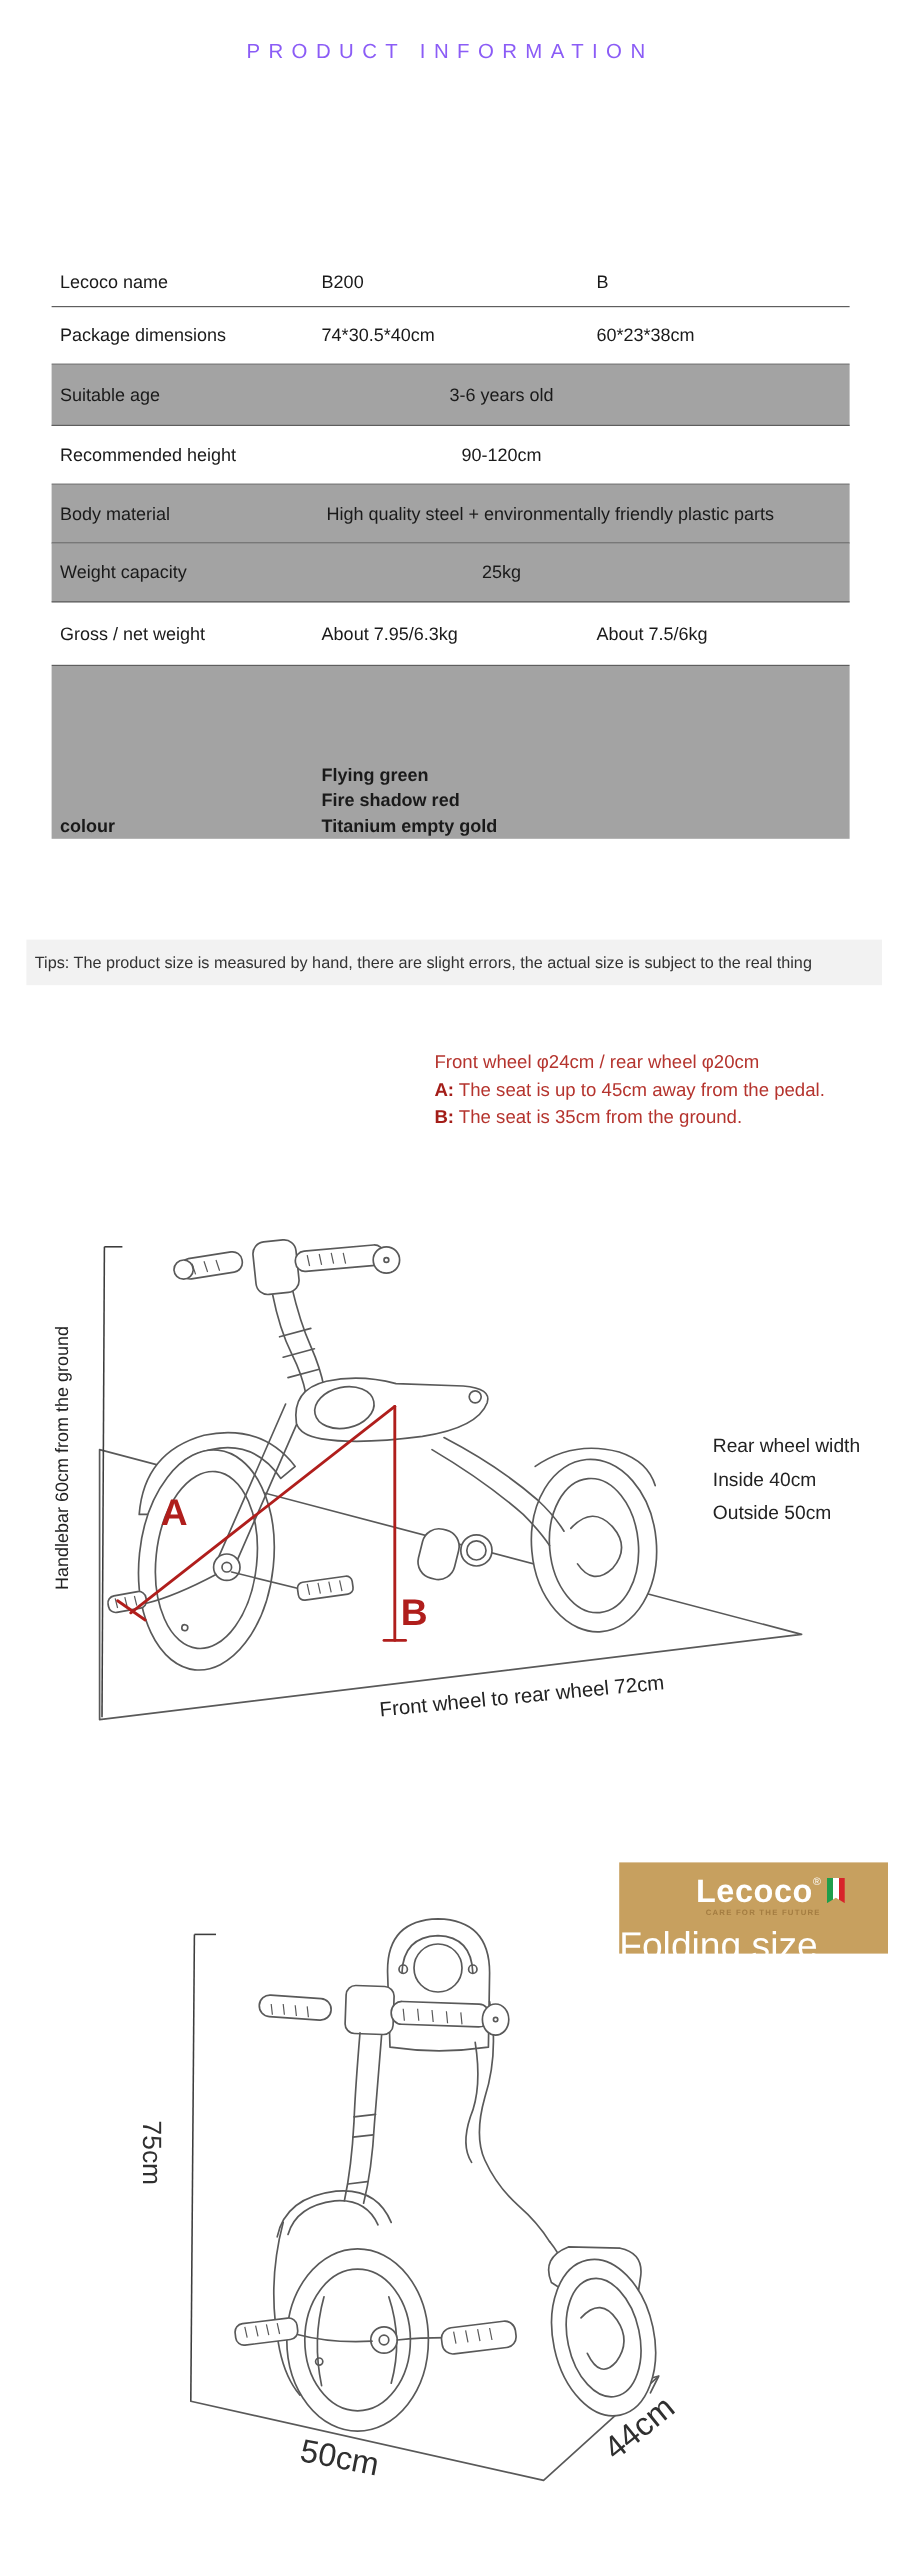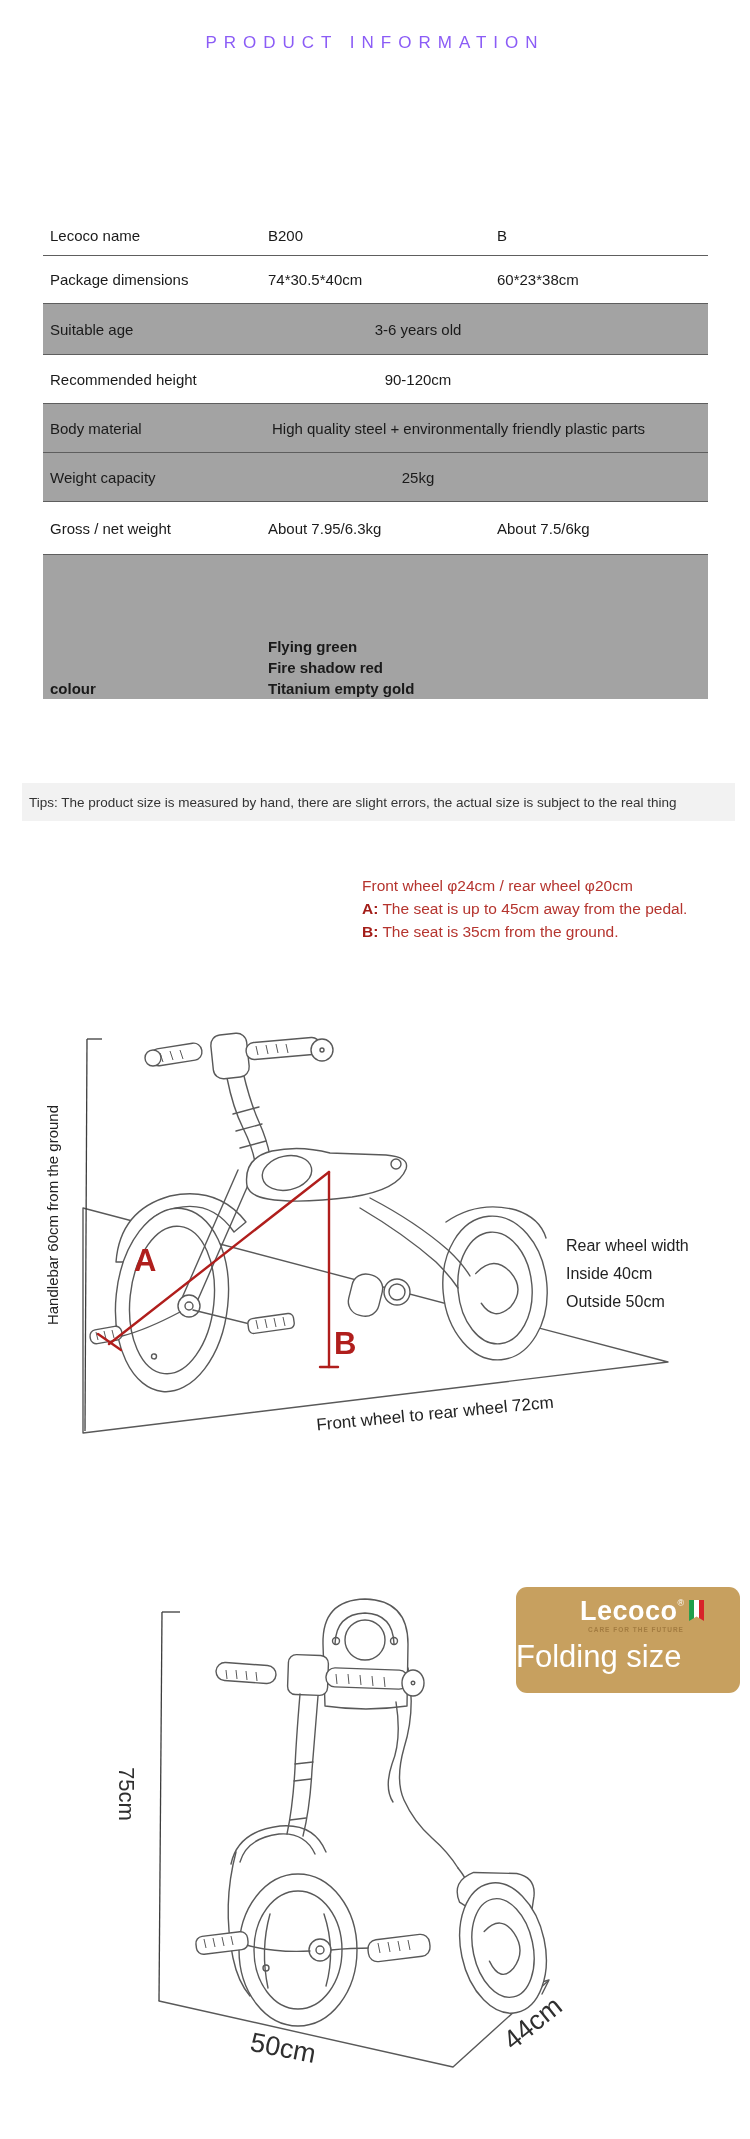--- a/index.html
+++ b/index.html
@@ -24,31 +24,31 @@
   
   #tips{left:22px;top:783px;width:713px;height:38px;background:#f2f2f2;display:flex;
         align-items:center;padding-left:7px;box-sizing:border-box;font-size:13.5px;color:#333;}
   
   #notes{left:362px;top:874px;font-size:15.5px;line-height:23px;color:#b5342e;}
   #notes .pfx{font-weight:bold;color:#a31d18;}
   
   .dimlabel{color:#222;}
   #d1-left{left:52px;top:1215px;transform:translate(-50%,-50%) rotate(-90deg);
            transform-origin:center;font-size:15px;white-space:nowrap;}
-  #d1-right{left:566px;top:1192px;font-size:16px;line-height:28px;margin-top:40px;}
+  #d1-right{left:594px;top:1192px;font-size:16px;line-height:28px;}
   #d1-bottom{left:270px;top:1404px;width:330px;text-align:center;font-size:17px;
              transform:rotate(-5.5deg);}
   .marker{font-size:31px;font-weight:bold;color:#b01e1c;}
   #marker-a{left:134px;top:1243px;}
   #marker-b{left:334px;top:1326px;}
   #d2-h{left:126px;top:1794px;transform:translate(-50%,-50%) rotate(90deg);font-size:22px;color:#2f2f2f;}
   #d2-w{left:250px;top:2033px;font-size:27px;color:#2f2f2f;transform:rotate(11deg);}
   #d2-d{left:500px;top:2008px;font-size:27px;color:#2f2f2f;transform:rotate(-39deg);}
   
-  #badge{left:516px;top:1587px;width:224px;height:106px;background:#c7a05f;border-radius:11px;}
+  #badge{left:516px;top:1552px;width:224px;height:76px;background:#c7a05f;}
   #badge .logorow{position:absolute;top:11px;left:0;width:100%;display:flex;
                   justify-content:center;align-items:flex-start;transform:translateX(14px);}
   #badge .brand{color:#fff;font-weight:bold;font-size:27px;line-height:26px;letter-spacing:.5px;}
   #badge .reg{color:#fff;font-size:9px;vertical-align:top;}
   #badge .flag{width:15px;height:21px;margin-left:5px;margin-top:2px;
                background:linear-gradient(90deg,#1f9e4b 0 33%,#ffffff 33% 66%,#d8232a 66% 100%);
                clip-path:polygon(0 0,100% 0,100% 100%,50% 78%,0 100%);}
   #badge .tagline{position:absolute;top:39px;left:0;width:100%;text-align:center;
                   transform:translateX(8px);font-size:6.5px;font-weight:bold;color:#a37c41;
                   letter-spacing:1px;}

